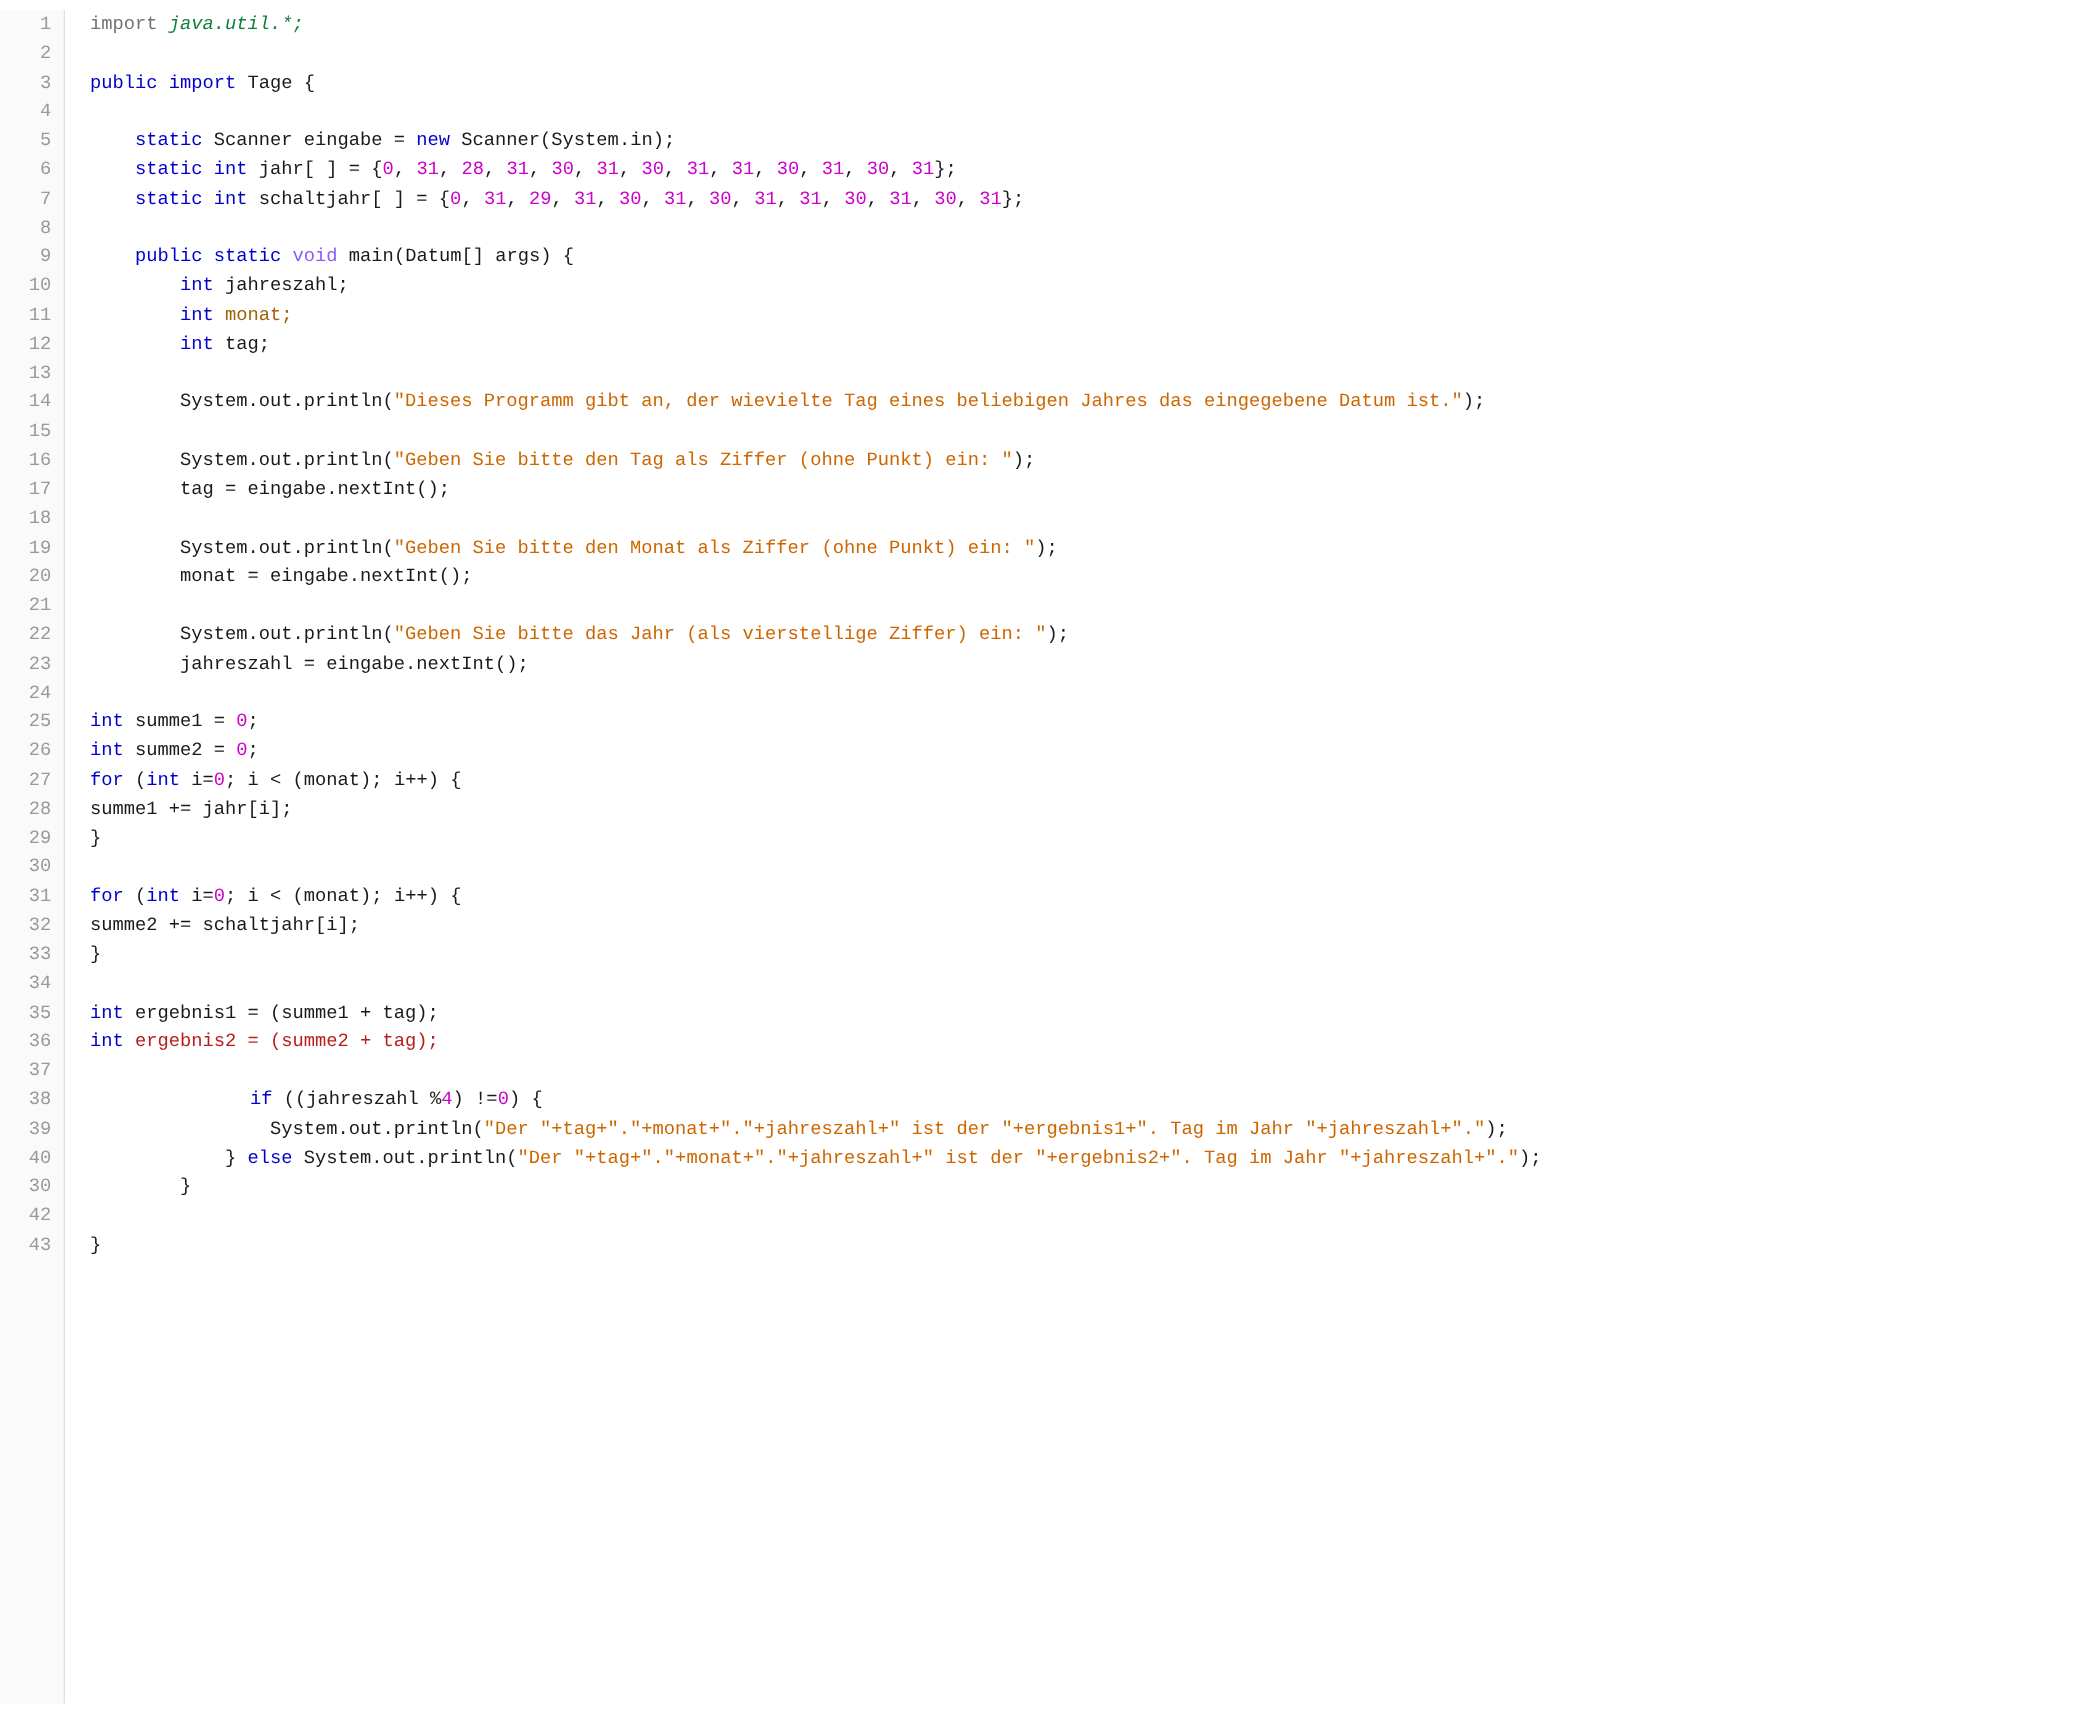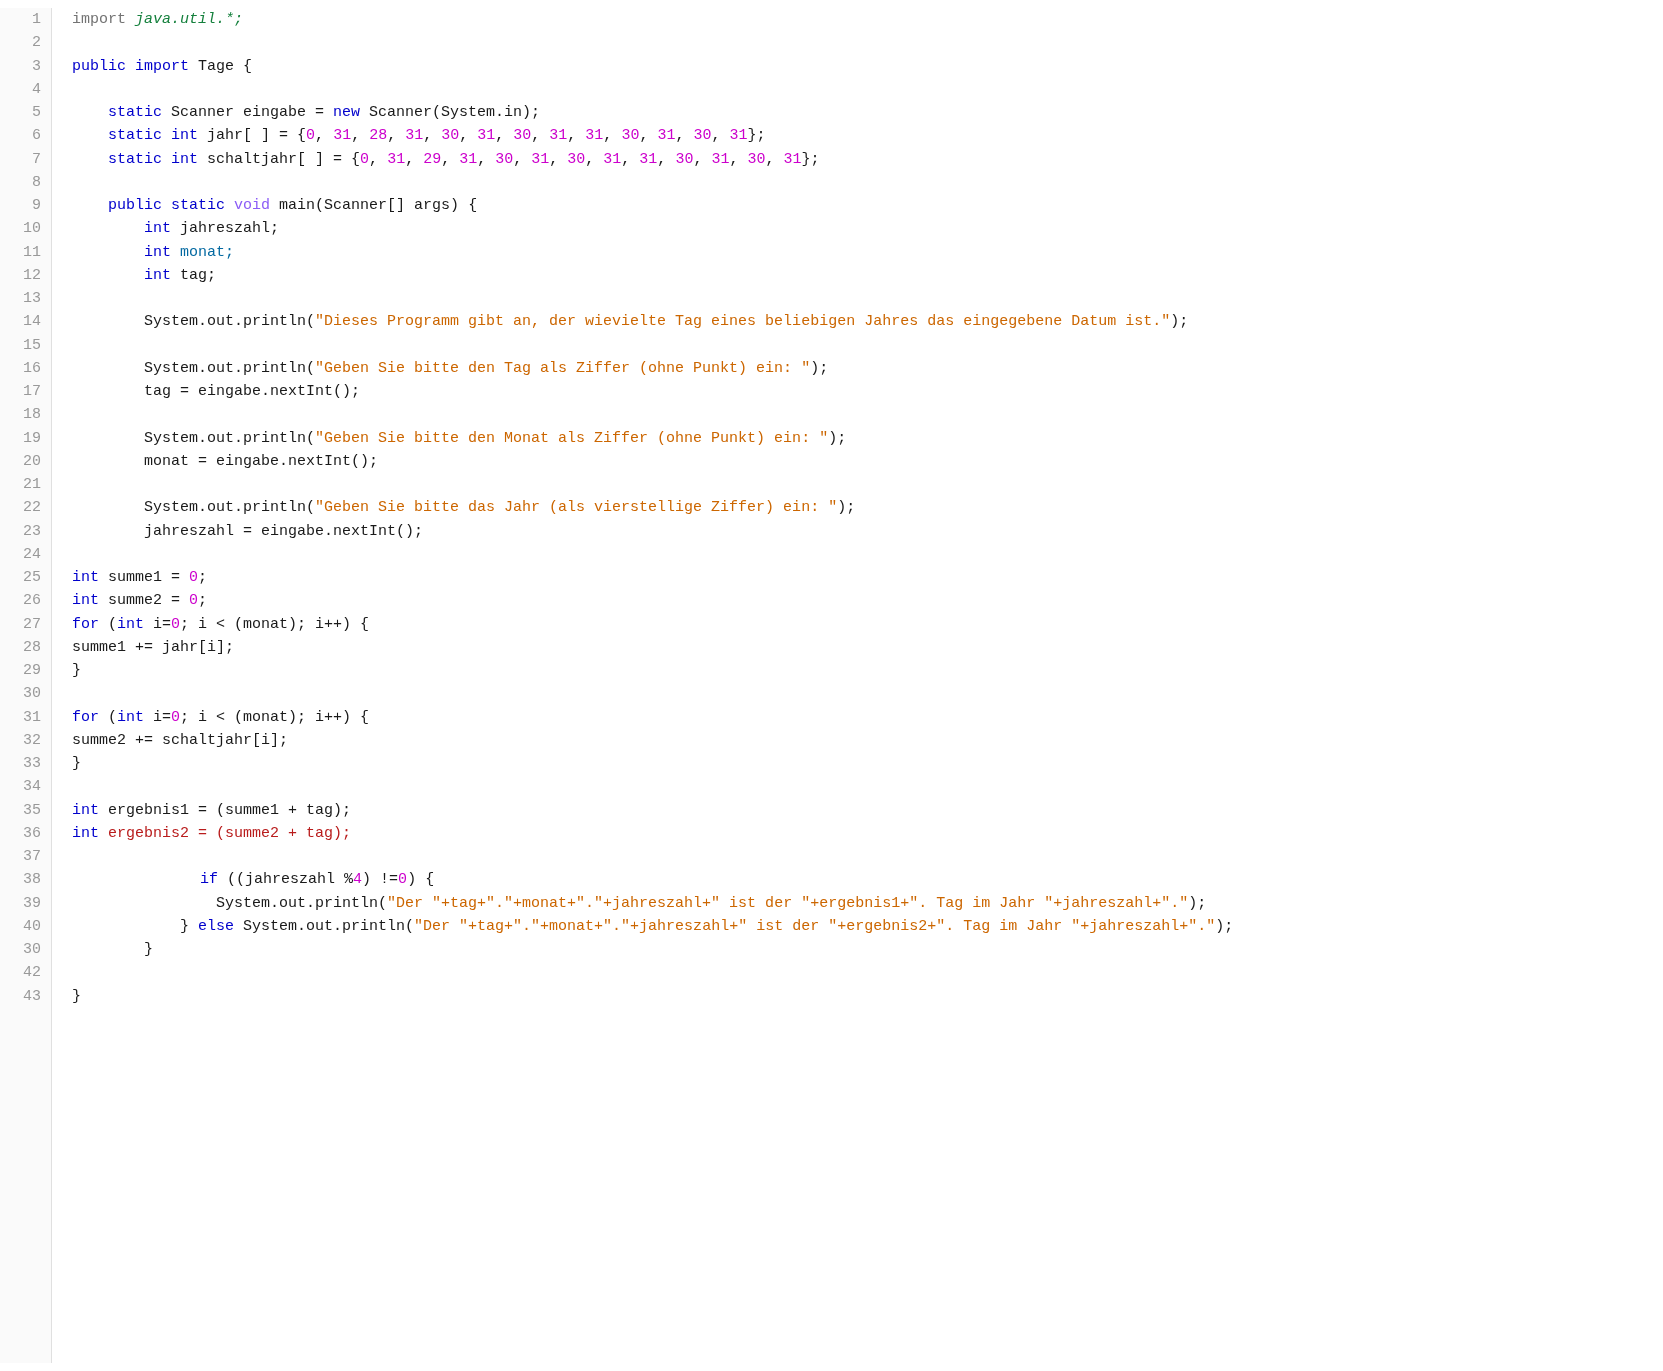--- a/index.html
+++ b/index.html
@@ -92,23 +92,23 @@
     </div>
   <div class="code-content" id="code-content">
       <div class="code-line"><span style="color: #737373;">import</span><span style="color: #15803d; font-style: italic;"> java.util.*;</span></div>
       <div class="code-line">&nbsp;</div>
       <div class="code-line"><span style="color: rgb(0, 0, 204);">public</span><span style="color: rgb(26, 26, 26);"> </span><span style="color: rgb(0, 0, 204);">import</span><span style="color: rgb(26, 26, 26);"> Tage {</span></div>
       <div class="code-line">&nbsp;</div>
       <div class="code-line"><span style="color: rgb(26, 26, 26);">    </span><span style="color: rgb(0, 0, 204);">static</span><span style="color: rgb(26, 26, 26); margin-top: 44px;"> Scanner eingabe = </span><span style="color: rgb(0, 0, 204);">new</span><span style="color: rgb(26, 26, 26);"> Scanner(System.in);</span></div>
       <div class="code-line"><span style="color: rgb(26, 26, 26);">    </span><span style="color: rgb(0, 0, 204);">static</span><span style="color: rgb(26, 26, 26);"> </span><span style="color: rgb(0, 0, 204);">int</span><span style="color: rgb(26, 26, 26);"> jahr[ ] = {</span><span style="color: rgb(204, 0, 204);">0</span><span style="color: rgb(26, 26, 26);">, </span><span style="color: rgb(204, 0, 204);">31</span><span style="color: rgb(26, 26, 26);">, </span><span style="color: rgb(204, 0, 204);">28</span><span style="color: rgb(26, 26, 26);">, </span><span style="color: rgb(204, 0, 204);">31</span><span style="color: rgb(26, 26, 26);">, </span><span style="color: rgb(204, 0, 204);">30</span><span style="color: rgb(26, 26, 26);">, </span><span style="color: rgb(204, 0, 204);">31</span><span style="color: rgb(26, 26, 26);">, </span><span style="color: rgb(204, 0, 204);">30</span><span style="color: rgb(26, 26, 26);">, </span><span style="color: rgb(204, 0, 204);">31</span><span style="color: rgb(26, 26, 26);">, </span><span style="color: rgb(204, 0, 204);">31</span><span style="color: rgb(26, 26, 26);">, </span><span style="color: rgb(204, 0, 204);">30</span><span style="color: rgb(26, 26, 26);">, </span><span style="color: rgb(204, 0, 204);">31</span><span style="color: rgb(26, 26, 26);">, </span><span style="color: rgb(204, 0, 204);">30</span><span style="color: rgb(26, 26, 26);">, </span><span style="color: rgb(204, 0, 204);">31</span><span style="color: rgb(26, 26, 26);">};</span></div>
       <div class="code-line"><span style="color: rgb(26, 26, 26);">    </span><span style="color: rgb(0, 0, 204);">static</span><span style="color: rgb(26, 26, 26);"> </span><span style="color: rgb(0, 0, 204);">int</span><span style="color: rgb(26, 26, 26);"> schaltjahr[ ] = {</span><span style="color: rgb(204, 0, 204);">0</span><span style="color: rgb(26, 26, 26);">, </span><span style="color: rgb(204, 0, 204);">31</span><span style="color: rgb(26, 26, 26);">, </span><span style="color: rgb(204, 0, 204);">29</span><span style="color: rgb(26, 26, 26);">, </span><span style="color: rgb(204, 0, 204);">31</span><span style="color: rgb(26, 26, 26);">, </span><span style="color: rgb(204, 0, 204);">30</span><span style="color: rgb(26, 26, 26);">, </span><span style="color: rgb(204, 0, 204);">31</span><span style="color: rgb(26, 26, 26);">, </span><span style="color: rgb(204, 0, 204);">30</span><span style="color: rgb(26, 26, 26);">, </span><span style="color: rgb(204, 0, 204);">31</span><span style="color: rgb(26, 26, 26);">, </span><span style="color: rgb(204, 0, 204);">31</span><span style="color: rgb(26, 26, 26);">, </span><span style="color: rgb(204, 0, 204);">30</span><span style="color: rgb(26, 26, 26);">, </span><span style="color: rgb(204, 0, 204);">31</span><span style="color: rgb(26, 26, 26);">, </span><span style="color: rgb(204, 0, 204);">30</span><span style="color: rgb(26, 26, 26);">, </span><span style="color: rgb(204, 0, 204);">31</span><span style="color: rgb(26, 26, 26);">};</span></div>
       <div class="code-line">&nbsp;</div>
-      <div class="code-line"><span style="color: rgb(26, 26, 26);">    </span><span style="color: rgb(0, 0, 204);">public</span><span style="color: rgb(26, 26, 26);"> </span><span style="color: rgb(0, 0, 204);">static</span><span style="color: rgb(26, 26, 26);"> </span><span style="color: #8b5cf6;">void</span><span style="color: rgb(26, 26, 26);"> main(Scanner[] args) {</span></div>
+      <div class="code-line"><span style="color: rgb(26, 26, 26);">    </span><span style="color: rgb(0, 0, 204);">public</span><span style="color: rgb(26, 26, 26);"> </span><span style="color: rgb(0, 0, 204);">static</span><span style="color: rgb(26, 26, 26);"> </span><span style="color: #8b5cf6;">void</span><span style="color: rgb(26, 26, 26);"> main(Datum[] args) {</span></div>
       <div class="code-line"><span style="color: rgb(26, 26, 26);">        </span><span style="color: rgb(0, 0, 204);">int</span><span style="color: rgb(26, 26, 26);"> jahreszahl;</span></div>
-      <div class="code-line"><span style="color: rgb(26, 26, 26);">        </span><span style="color: rgb(0, 0, 204);">int</span><span style="color: #0369a1;"> monat;</span></div>
+      <div class="code-line"><span style="color: rgb(26, 26, 26);">        </span><span style="color: rgb(0, 0, 204);">int</span><span style="color: #a16207;"> monat;</span></div>
       <div class="code-line"><span style="color: rgb(26, 26, 26);">        </span><span style="color: rgb(0, 0, 204);">int</span><span style="color: rgb(26, 26, 26);"> tag;</span></div>
       <div class="code-line">&nbsp;</div>
       <div class="code-line"><span style="color: rgb(26, 26, 26);">        System.out.println(</span><span style="color: rgb(204, 102, 0);">"Dieses Programm gibt an, der wievielte Tag eines beliebigen Jahres das eingegebene Datum ist."</span><span style="color: rgb(26, 26, 26);">);</span></div>
       <div class="code-line">&nbsp;</div>
       <div class="code-line"><span style="color: rgb(26, 26, 26);">        System.out.println(</span><span style="color: rgb(204, 102, 0);">"Geben Sie bitte den Tag als Ziffer (ohne Punkt) ein: "</span><span style="color: rgb(26, 26, 26);">);</span></div>
       <div class="code-line"><span style="color: rgb(26, 26, 26);">        tag = eingabe.nextInt();</span></div>
       <div class="code-line">&nbsp;</div>
       <div class="code-line"><span style="color: rgb(26, 26, 26);">        System.out.println(</span><span style="color: rgb(204, 102, 0);">"Geben Sie bitte den Monat als Ziffer (ohne Punkt) ein: "</span><span style="color: rgb(26, 26, 26);">);</span></div>
       <div class="code-line"><span style="color: rgb(26, 26, 26);">        monat = eingabe.nextInt();</span></div>
       <div class="code-line">&nbsp;</div>

